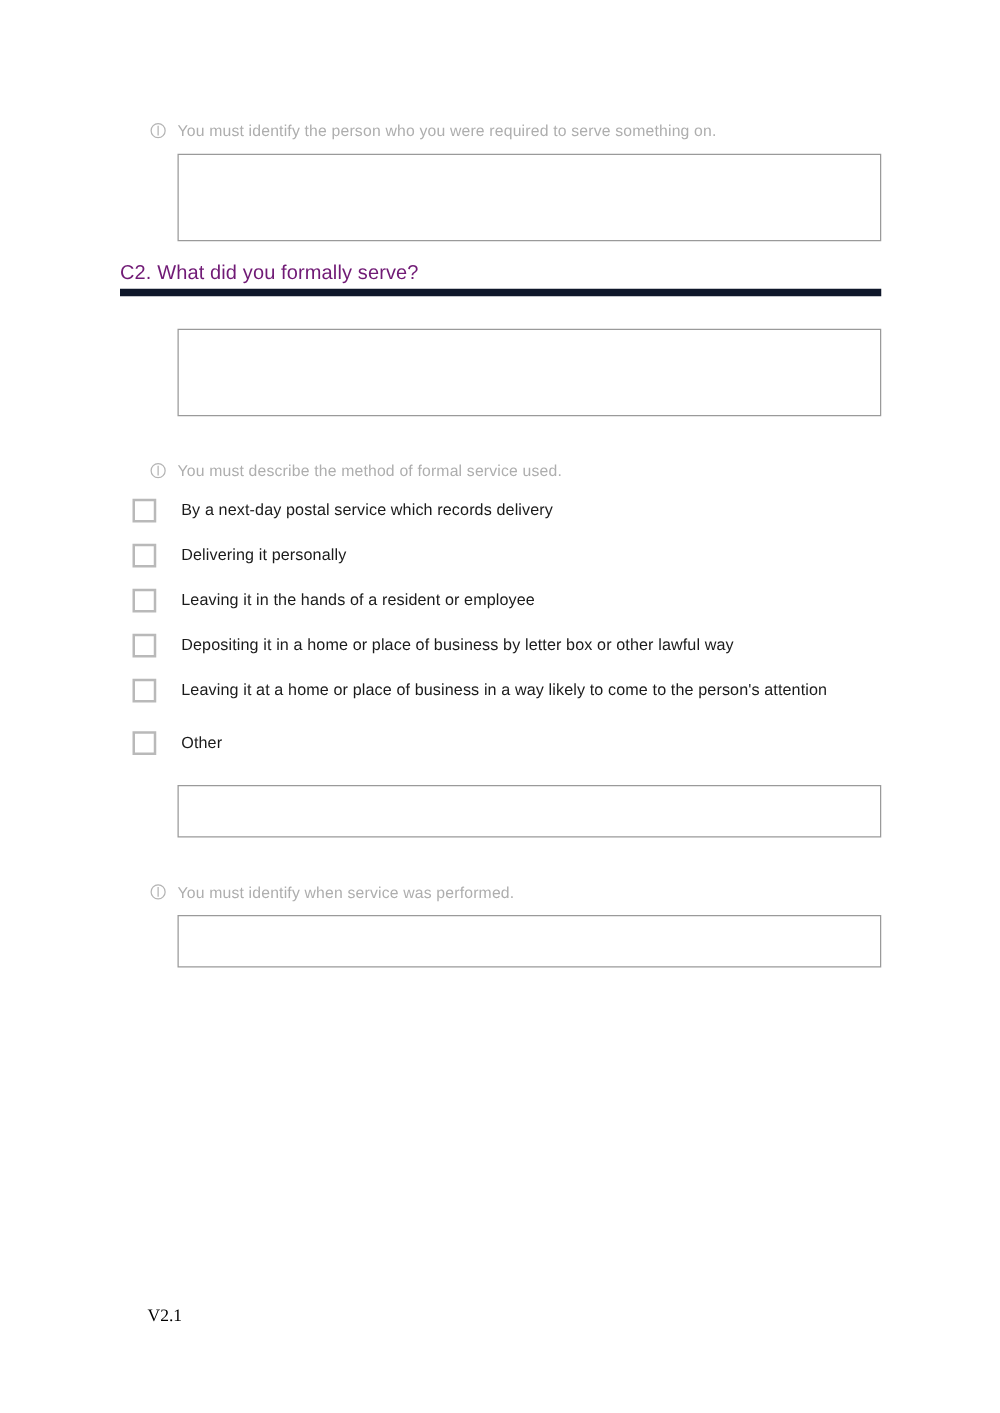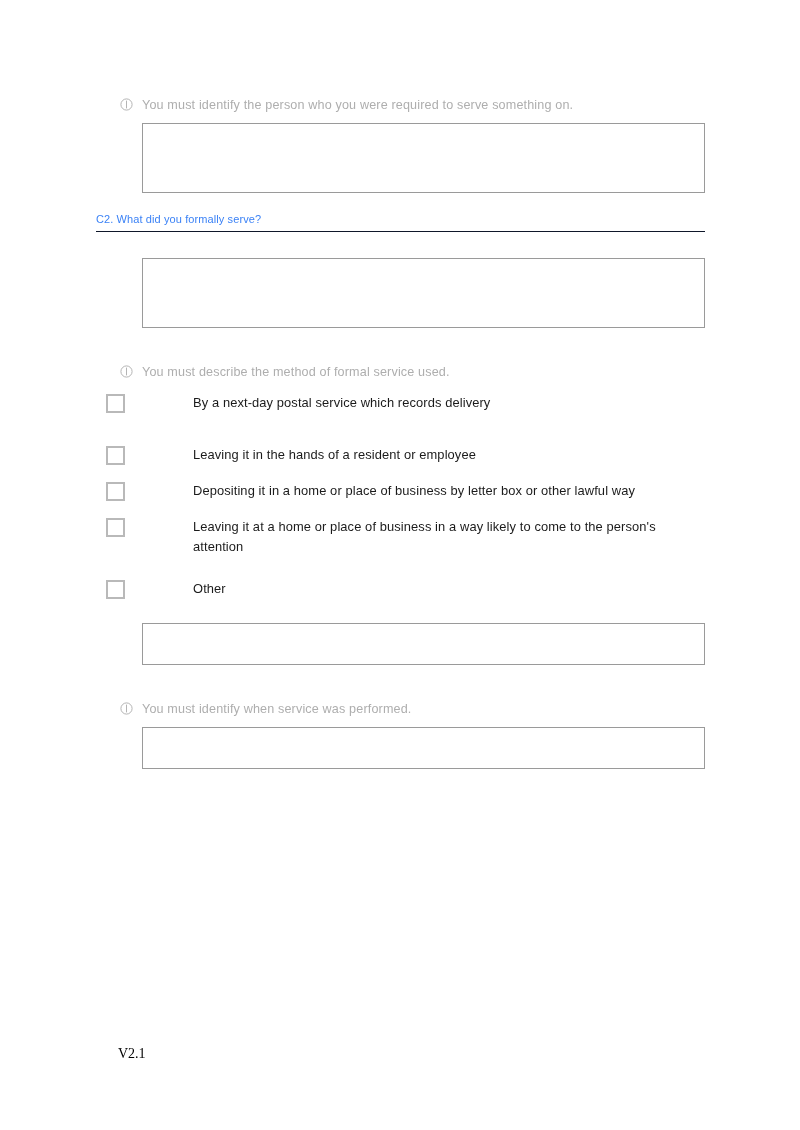--- a/index.html
+++ b/index.html
@@ -61,37 +61,36 @@
     margin-left: 46px;
     width: 563px;
     background: #ffffff;
     border: 1px solid #9a9a9a;
   }
   .answer-box.tall  { height: 70px; }
   .answer-box.short { height: 42px; }
 
   
   .section-head {
-    font-size: 11px;
+    font-size: 16px;
     line-height: 16px;
-    color: #3b82f6;
+    color: #701a75;
     letter-spacing: 0.1px;
     padding-bottom: 4px;
-    border-bottom: 1px solid #0f172a;
+    border-bottom: 6px solid #0f172a;
     width: 609px;
   }
 
   
   .check-list { margin: 0; padding: 0; }
   .check-row {
     display: flex;
     align-items: flex-start;
     margin: 0;
     padding-left: 10px;
-    gap: 48px;
   }
   .checkbox {
     box-sizing: border-box;
     flex: 0 0 auto;
     width: 19px;
     height: 19px;
     border: 2px solid #b9b9b9;
     background: #ffffff;
     margin-top: 1px;
     margin-right: 20px;
@@ -163,20 +162,24 @@
     <div class="sp-hint-to-list"></div>
 
     <div class="check-list">
 
       <div class="check-row">
         <span class="checkbox"></span>
         <span class="check-label">By a next-day postal service which records delivery</span>
       </div>
       <div class="sp-row"></div>
 
+      <div class="check-row">
+        <span class="checkbox"></span>
+        <span class="check-label">Delivering it personally</span>
+      </div>
       <div class="sp-row"></div>
 
       <div class="check-row">
         <span class="checkbox"></span>
         <span class="check-label">Leaving it in the hands of a resident or employee</span>
       </div>
       <div class="sp-row"></div>
 
       <div class="check-row">
         <span class="checkbox"></span>

